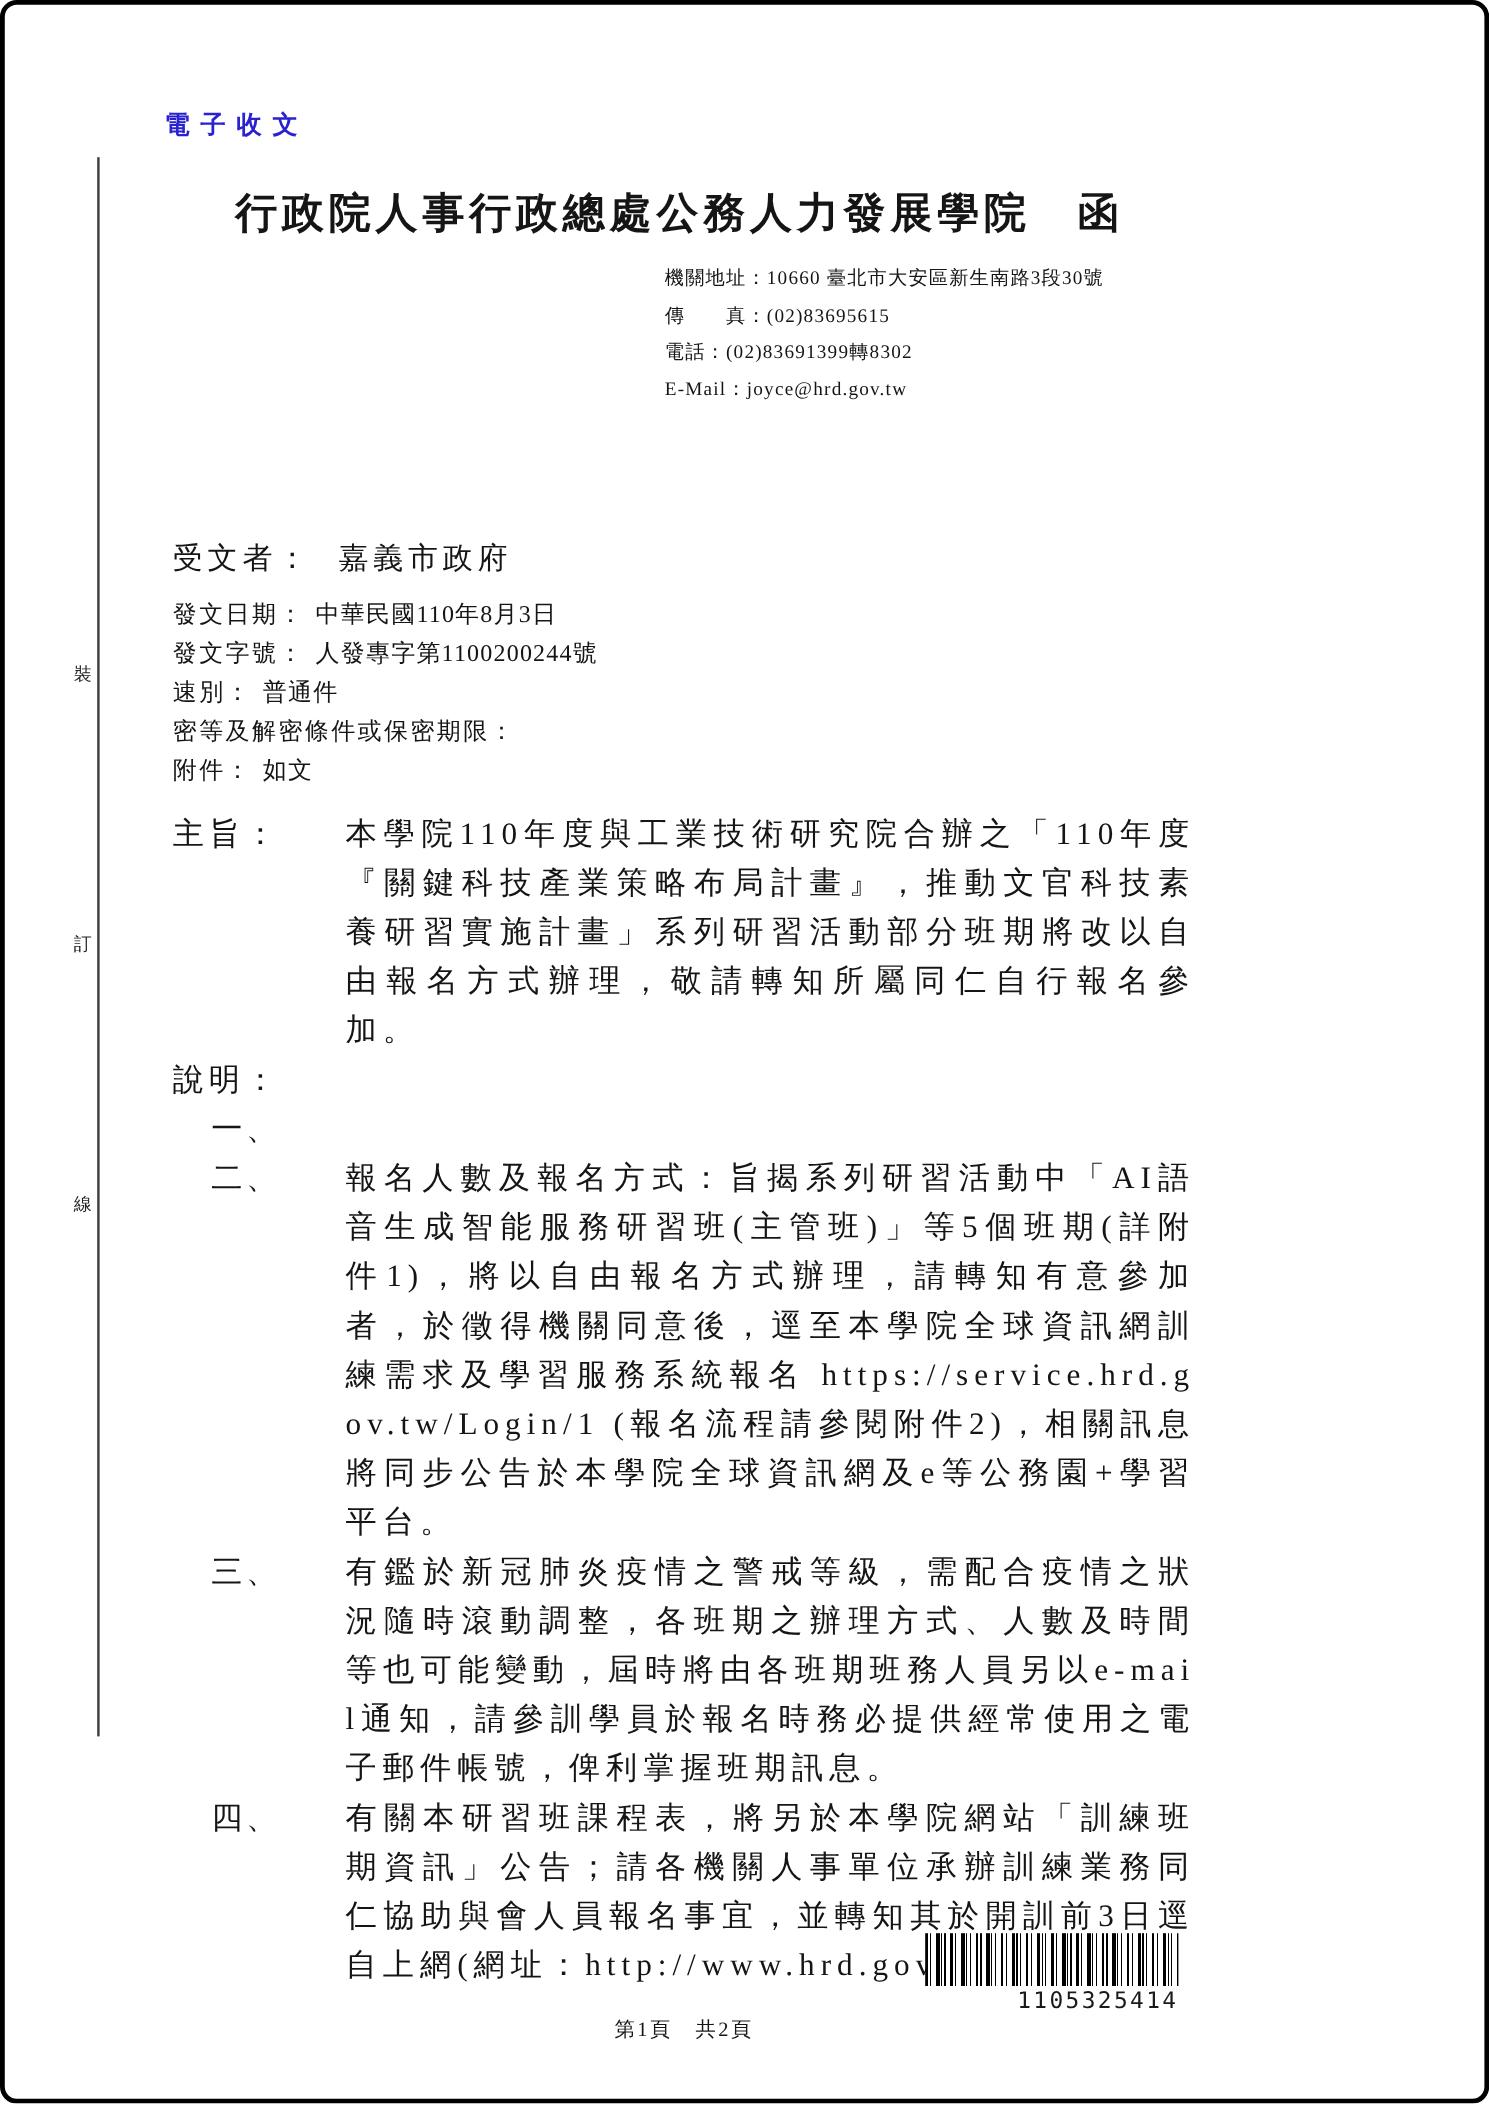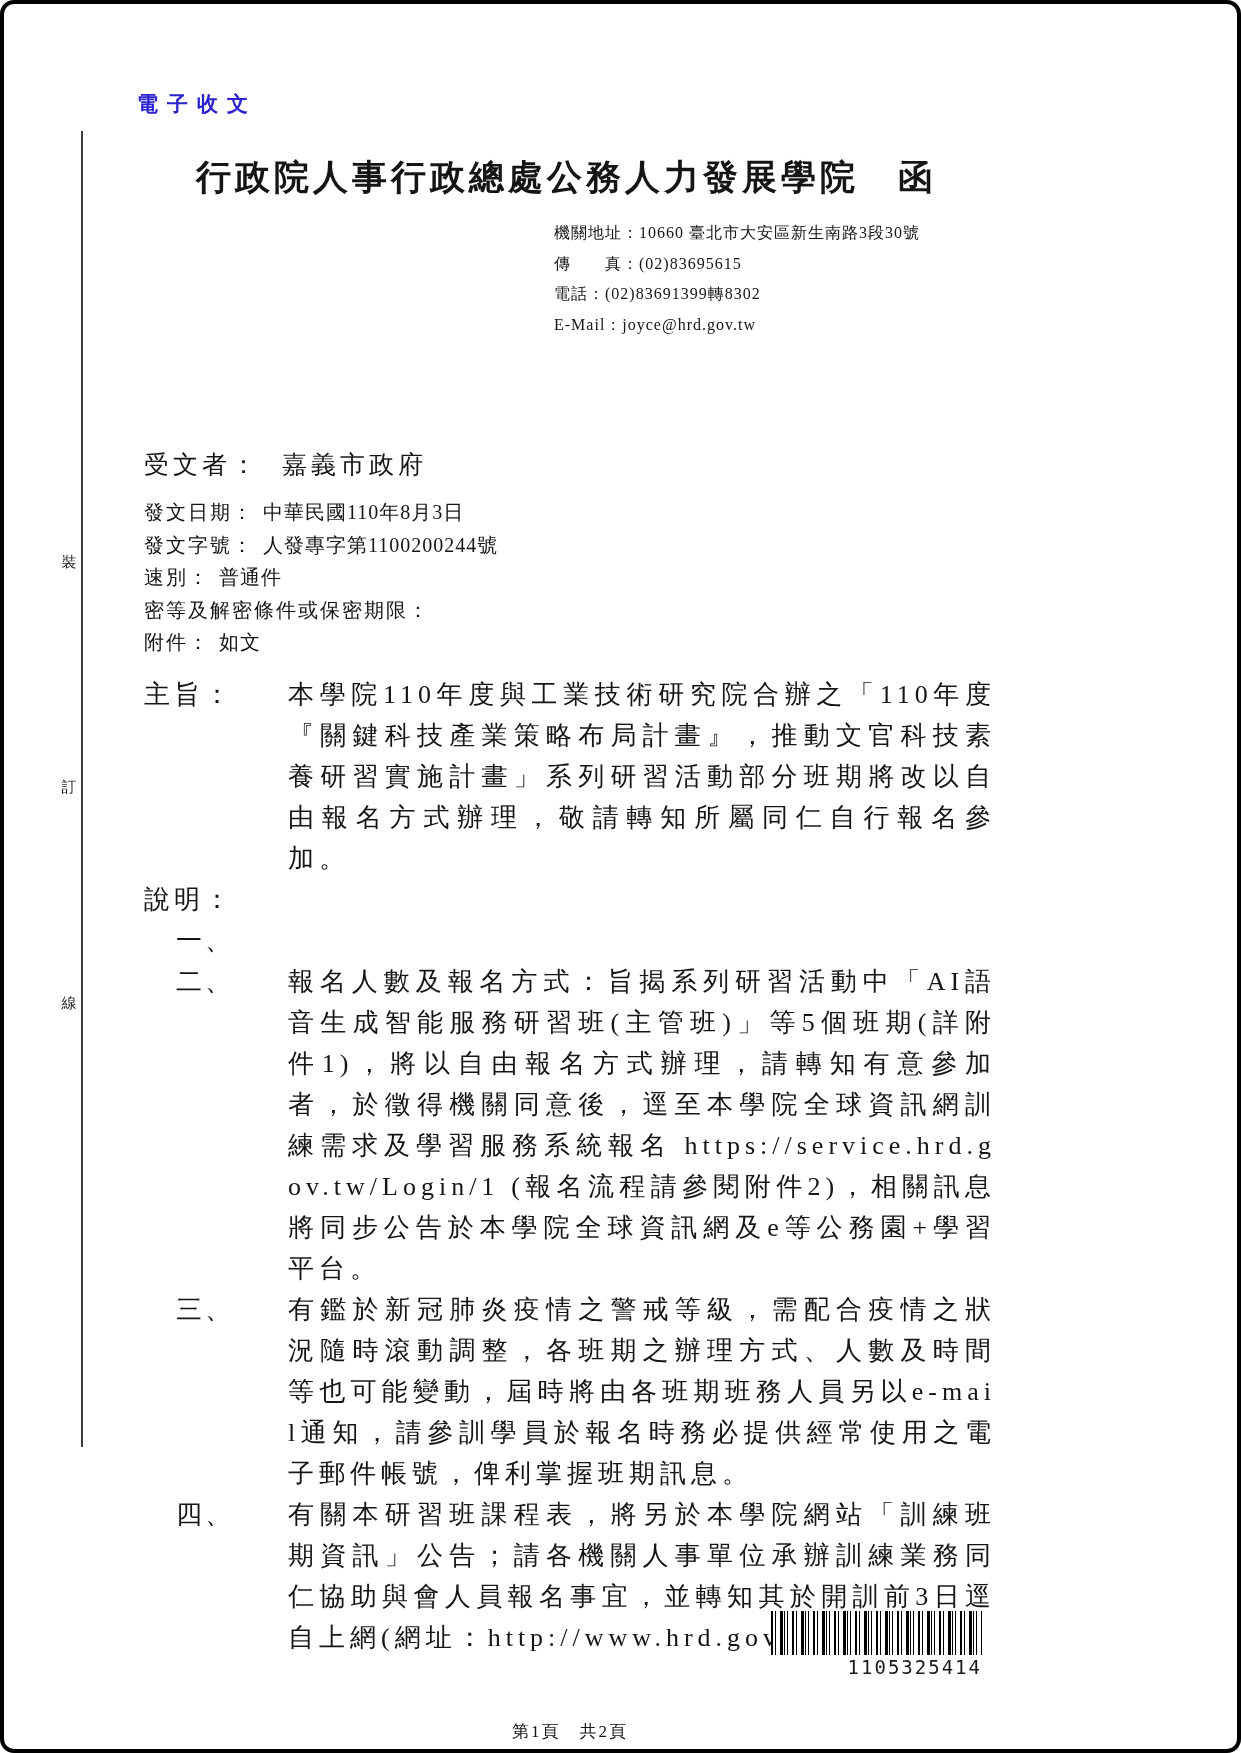--- a/index.html
+++ b/index.html
@@ -76,21 +76,21 @@
       #000 9px 12px,#fff 12px 13px,#000 13px 14px,#fff 14px 16px,
       #000 16px 17px,#fff 17px 21px);
   }
   .bnum{
     text-align:right;font-size:19px;letter-spacing:2px;
     font-family:"DejaVu Sans Mono","Liberation Mono",monospace;
     color:#1a1a1a;margin-top:1px;
   }
   .footer{
     position:absolute;left:140px;top:1676px;width:852px;
-    text-align:center;font-size:17px;letter-spacing:2px;margin-top:40px;
+    text-align:center;font-size:17px;letter-spacing:2px;
   }
 </style>
 </head>
 <body>
 
 <div class="page">
 
   <div class="stamp" style="color: rgb(43, 34, 207);">電子收文</div>
 
   <div class="vline"></div>

